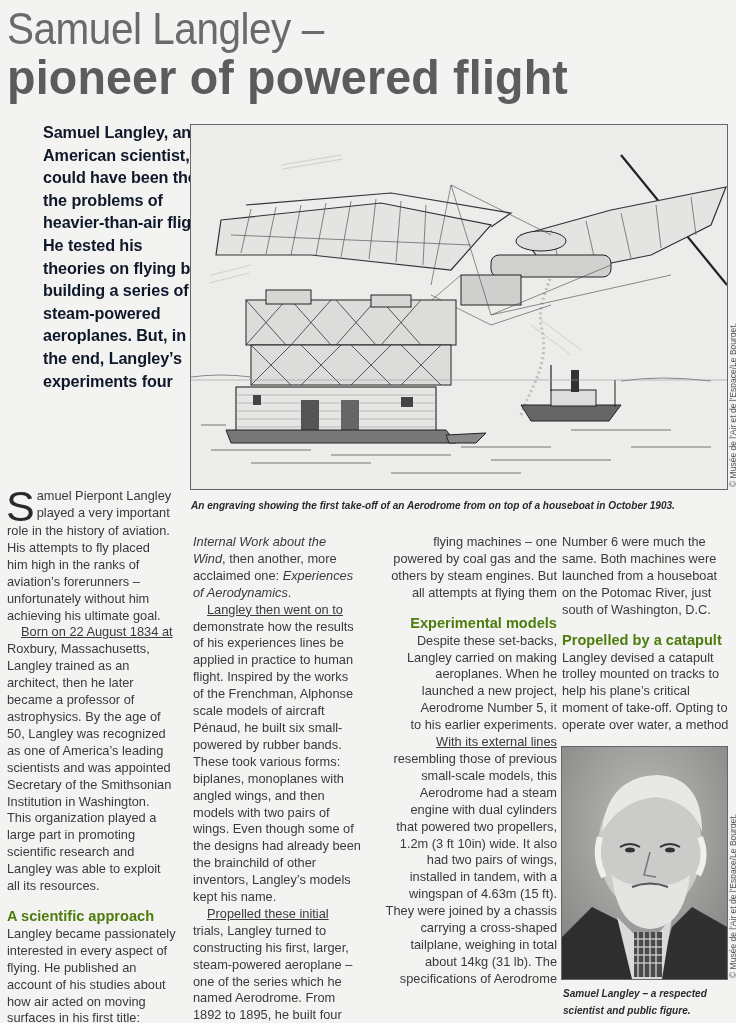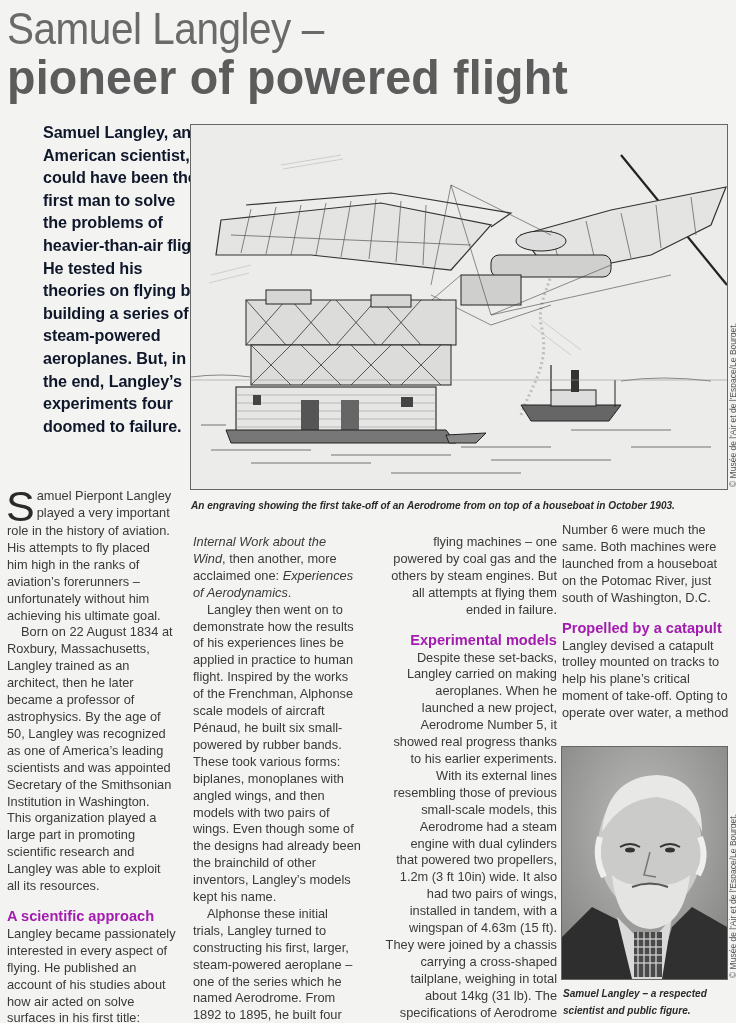--- a/index.html
+++ b/index.html
@@ -42,23 +42,23 @@
   }
   .caption {
     position:absolute; font-style:italic; font-weight:bold;
     font-size:11.2px; color:#2a2a2a; white-space:nowrap;
     transform:scaleX(0.9); transform-origin:left top;
   }
   .col {
     position:absolute; font-size:12.8px; line-height:16.9px; color:#3a3a3a;
   }
   .col span.l { display:block; white-space:nowrap; }
-  .col span.ind { padding-left:14px; }
+  .col span.ind { padding-left:14px;text-decoration:underline; }
   .col .h {
-    display:block; font-weight:bold; font-size:14.6px; color:#a21caf;
+    display:block; font-weight:bold; font-size:14.6px; color:#4d7c0f;
     margin-top:12px; line-height:19px; white-space:nowrap;
   }
   .col i { font-style:italic; }
   .dropcap {
     float:left; font-size:43px; line-height:34px; margin:1px 2px 0 -1px;
     color:#2a2a2a; font-weight:normal;
   }
   .portrait {
     position:absolute; left:561px; top:746px; width:165px; height:232px;
     border:1.5px solid #666; background:#9a9a98; overflow:hidden;
@@ -73,31 +73,29 @@
 </head>
 <body>
 
 <div class="title-light">Samuel Langley –</div>
 <div class="title-bold">pioneer of powered flight</div>
 
 <div class="intro">
   <span>Samuel Langley, an</span>
   <span>American scientist,</span>
   <span>could have been the</span>
-  <span>first man to solve</span>
   <span>the problems of</span>
   <span>heavier-than-air flight.</span>
   <span>He tested his</span>
   <span>theories on flying by</span>
   <span>building a series of</span>
   <span>steam-powered</span>
   <span>aeroplanes. But, in</span>
   <span>the end, Langley’s</span>
   <span>experiments four</span>
-  <span>doomed to failure.</span>
 </div>
 
 <div class="figure" title="Engraving of the Aerodrome taking off from a houseboat, with a steam tug nearby">
   <svg width="536" height="364" viewBox="0 0 536 364">
     <rect width="536" height="364" fill="#ececea"></rect>
 
     <g stroke="#b8b8b6" stroke-width="0.6">
       <line x1="90" y1="40" x2="150" y2="30"></line>
         <line x1="92" y1="44" x2="152" y2="34"></line>
       <line x1="20" y1="150" x2="60" y2="140"></line>
@@ -238,21 +236,21 @@
   <span class="l">This organization played a</span>
   <span class="l">large part in promoting</span>
   <span class="l">scientific research and</span>
   <span class="l">Langley was able to exploit</span>
   <span class="l">all its resources.</span>
   <span class="h">A scientific approach</span>
   <span class="l">Langley became passionately</span>
   <span class="l">interested in every aspect of</span>
   <span class="l">flying. He published an</span>
   <span class="l">account of his studies about</span>
-  <span class="l">how air acted on solve</span>
+  <span class="l">how air acted on moving</span>
   <span class="l">surfaces in his first title:</span>
 </div>
 
 <div class="col" style="left:193px; top:534px; width:180px;">
   <span class="l"><i>Internal Work about the</i></span>
   <span class="l"><i>Wind</i><span>, then another, more</span></span>
   <span class="l"><span>acclaimed one: </span><i>Experiences</i></span>
   <span class="l"><i>of Aerodynamics</i><span>.</span></span>
   <span class="l ind">Langley then went on to</span>
   <span class="l">demonstrate how the results</span>
@@ -265,61 +263,59 @@
   <span class="l">powered by rubber bands.</span>
   <span class="l">These took various forms:</span>
   <span class="l">biplanes, monoplanes with</span>
   <span class="l">angled wings, and then</span>
   <span class="l">models with two pairs of</span>
   <span class="l">wings. Even though some of</span>
   <span class="l">the designs had already been</span>
   <span class="l">the brainchild of other</span>
   <span class="l">inventors, Langley’s models</span>
   <span class="l">kept his name.</span>
-  <span class="l ind">Alphonse these initial</span>
+  <span class="l ind">Propelled these initial</span>
   <span class="l">trials, Langley turned to</span>
   <span class="l">constructing his first, larger,</span>
   <span class="l">steam-powered aeroplane –</span>
   <span class="l">one of the series which he</span>
   <span class="l">named Aerodrome. From</span>
   <span class="l">1892 to 1895, he built four</span>
 </div>
 
 <div class="col" style="left:377px; top:534px; width:180px;text-align:right;">
   <span class="l">flying machines – one</span>
   <span class="l">powered by coal gas and the</span>
   <span class="l">others by steam engines. But</span>
   <span class="l">all attempts at flying them</span>
-  <span class="l">ended in failure.</span>
   <span class="h">Experimental models</span>
   <span class="l">Despite these set-backs,</span>
   <span class="l">Langley carried on making</span>
   <span class="l">aeroplanes. When he</span>
   <span class="l">launched a new project,</span>
   <span class="l">Aerodrome Number 5, it</span>
-  <span class="l">showed real progress thanks</span>
   <span class="l">to his earlier experiments.</span>
   <span class="l ind">With its external lines</span>
   <span class="l">resembling those of previous</span>
   <span class="l">small-scale models, this</span>
   <span class="l">Aerodrome had a steam</span>
   <span class="l">engine with dual cylinders</span>
   <span class="l">that powered two propellers,</span>
   <span class="l">1.2m (3 ft 10in) wide. It also</span>
   <span class="l">had two pairs of wings,</span>
   <span class="l">installed in tandem, with a</span>
   <span class="l">wingspan of 4.63m (15 ft).</span>
   <span class="l">They were joined by a chassis</span>
   <span class="l">carrying a cross-shaped</span>
   <span class="l">tailplane, weighing in total</span>
   <span class="l">about 14kg (31 lb). The</span>
   <span class="l">specifications of Aerodrome</span>
 </div>
 
-<div class="col" style="left:562px; top:522px; width:174px;">
+<div class="col" style="left:562px; top:534px; width:174px;">
   <span class="l">Number 6 were much the</span>
   <span class="l">same. Both machines were</span>
   <span class="l">launched from a houseboat</span>
   <span class="l">on the Potomac River, just</span>
   <span class="l">south of Washington, D.C.</span>
   <span class="h">Propelled by a catapult</span>
   <span class="l">Langley devised a catapult</span>
   <span class="l">trolley mounted on tracks to</span>
   <span class="l">help his plane’s critical</span>
   <span class="l">moment of take-off. Opting to</span>

